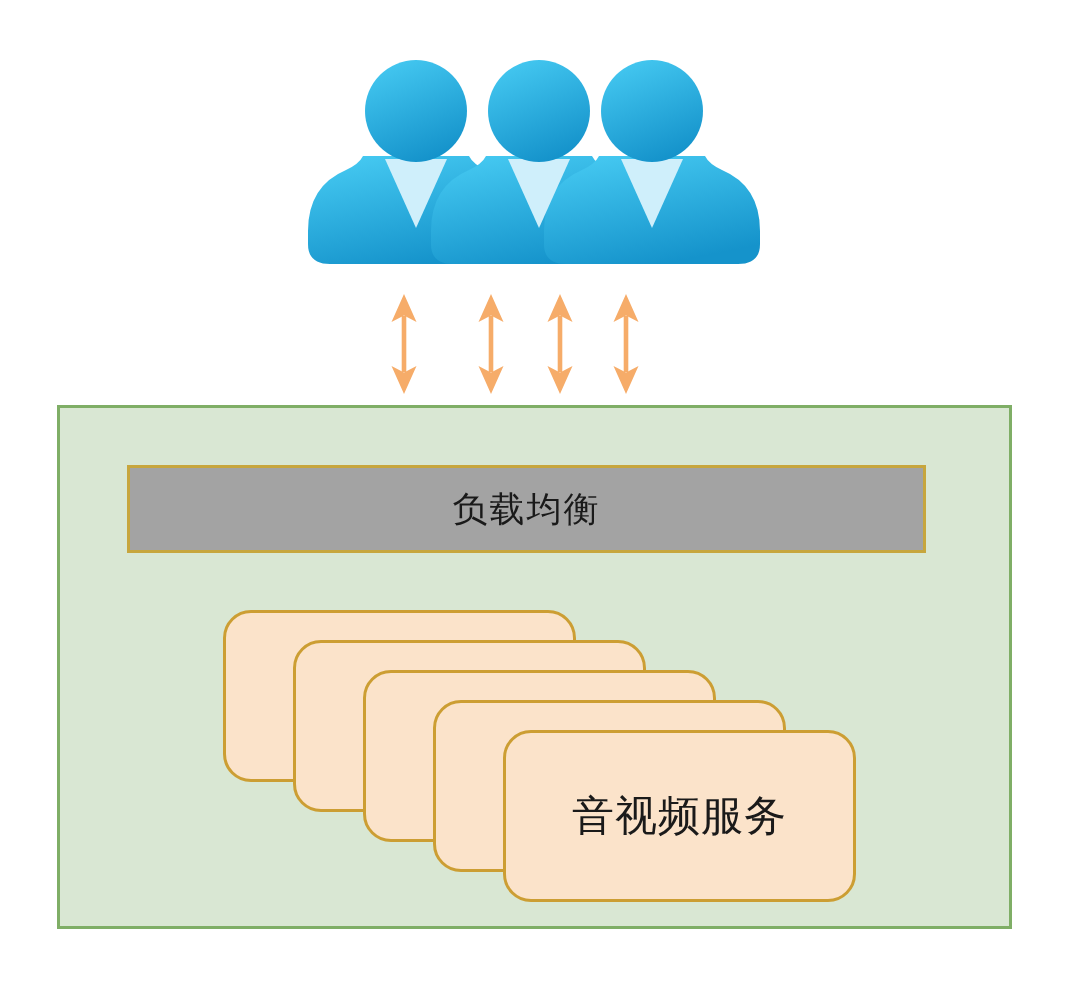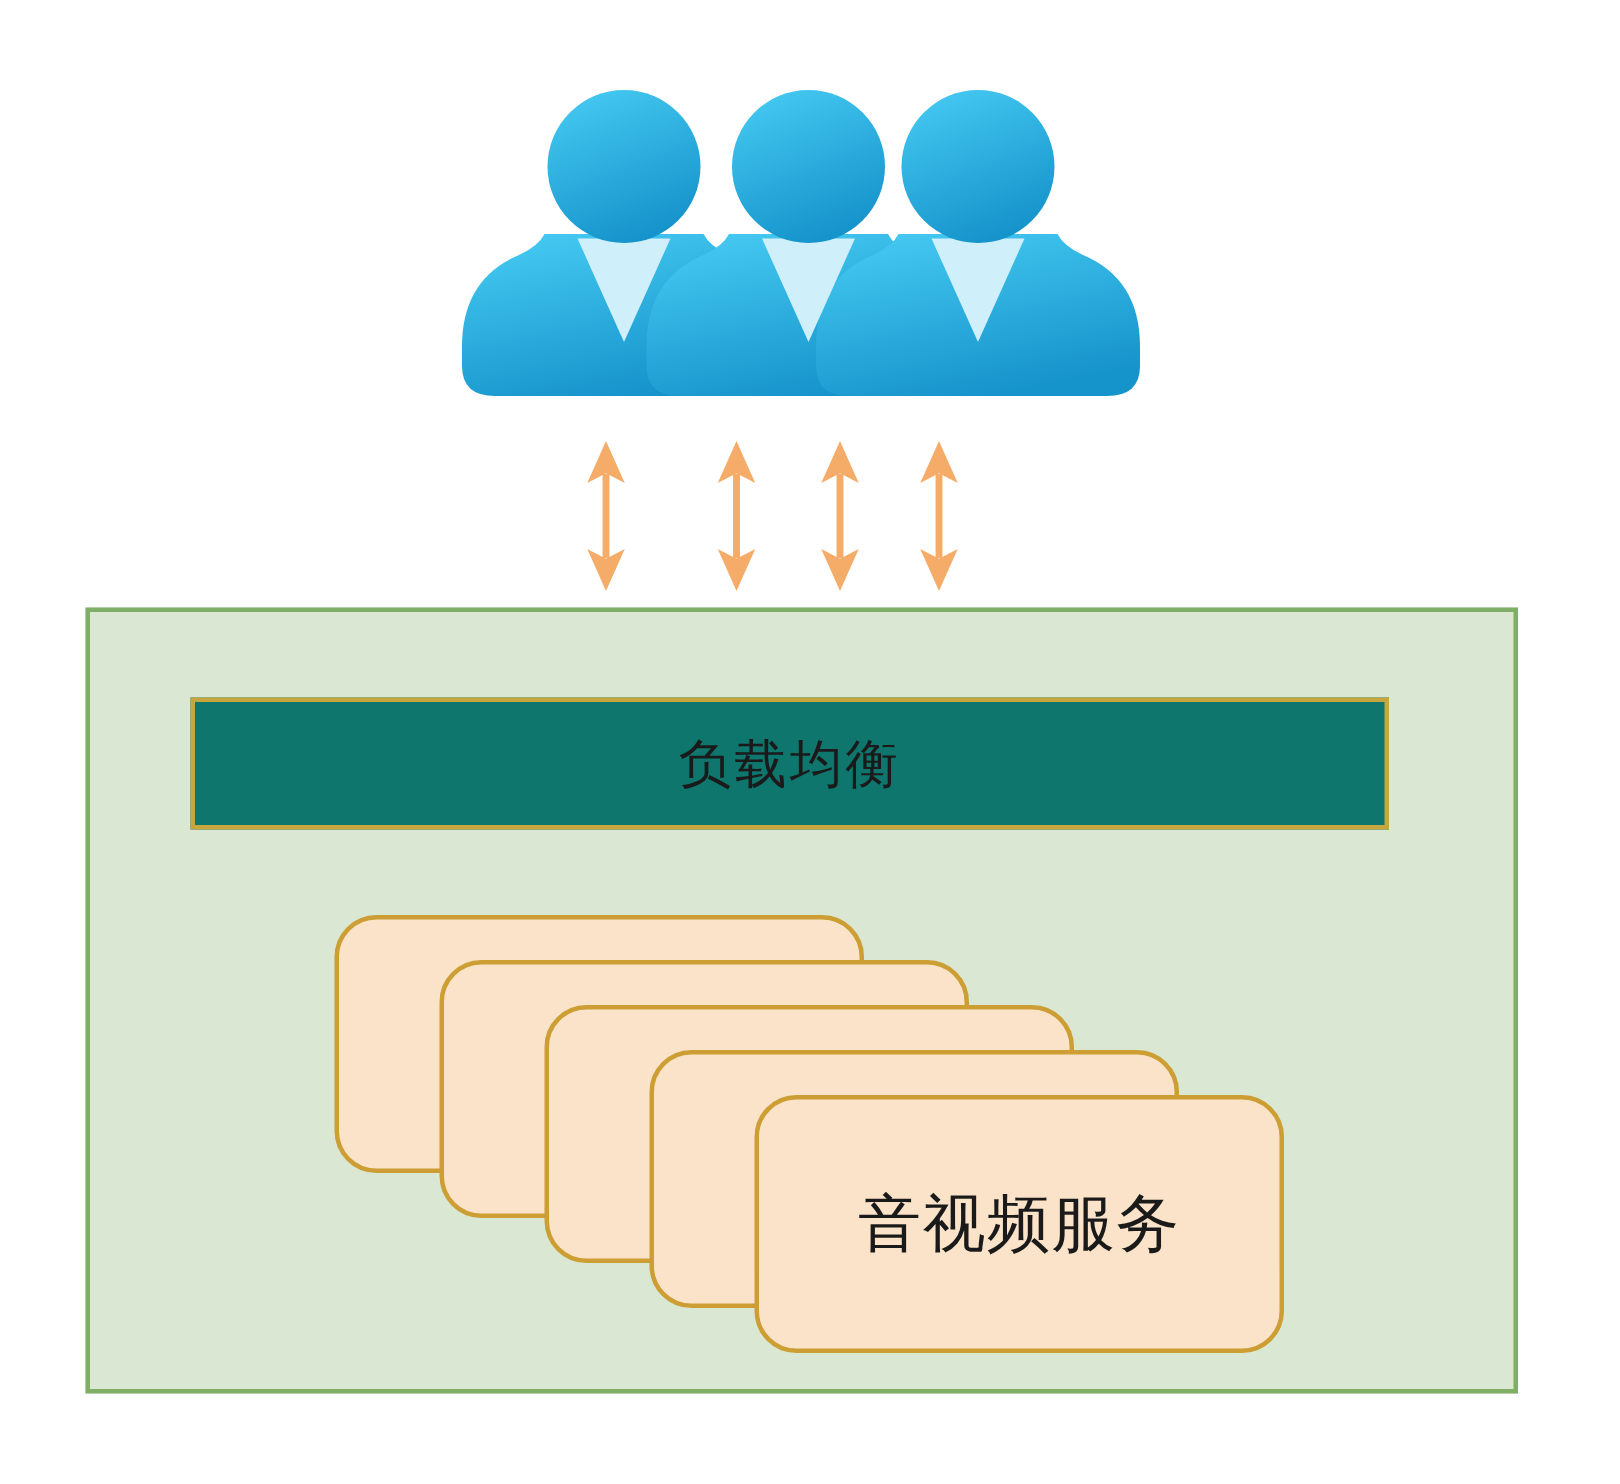--- a/index.html
+++ b/index.html
@@ -11,21 +11,21 @@
   .arrow-svg{position:absolute;top:292px;width:30px;height:104px;}
   .arrow-1{left:389px;} .arrow-2{left:476px;} .arrow-3{left:545px;} .arrow-4{left:611px;}
 
   .cluster-box{
     position:absolute;left:57px;top:405px;width:955px;height:524px;
     box-sizing:border-box;background:#D9E7D3;border:3px solid #7FAE66;
   }
 
   .lb-bar{
     position:absolute;left:127px;top:465px;width:799px;height:88px;
-    box-sizing:border-box;background:#0f766e;border:3px solid #C7A63D;
+    box-sizing:border-box;background:#a3a3a3;border:3px solid #C7A63D;
     display:flex;align-items:center;justify-content:center;text-align:right;
   }
   .lb-bar span{font-size:35px;letter-spacing:2px;color:#1a1a1a;}
 
   .card{
     position:absolute;width:353px;height:172px;box-sizing:border-box;
     background:#FBE3CA;border:3px solid #CC9E33;border-radius:28px;
     display:flex;align-items:center;justify-content:center;
   }
   .card-1{left:223px;top:610px;}

